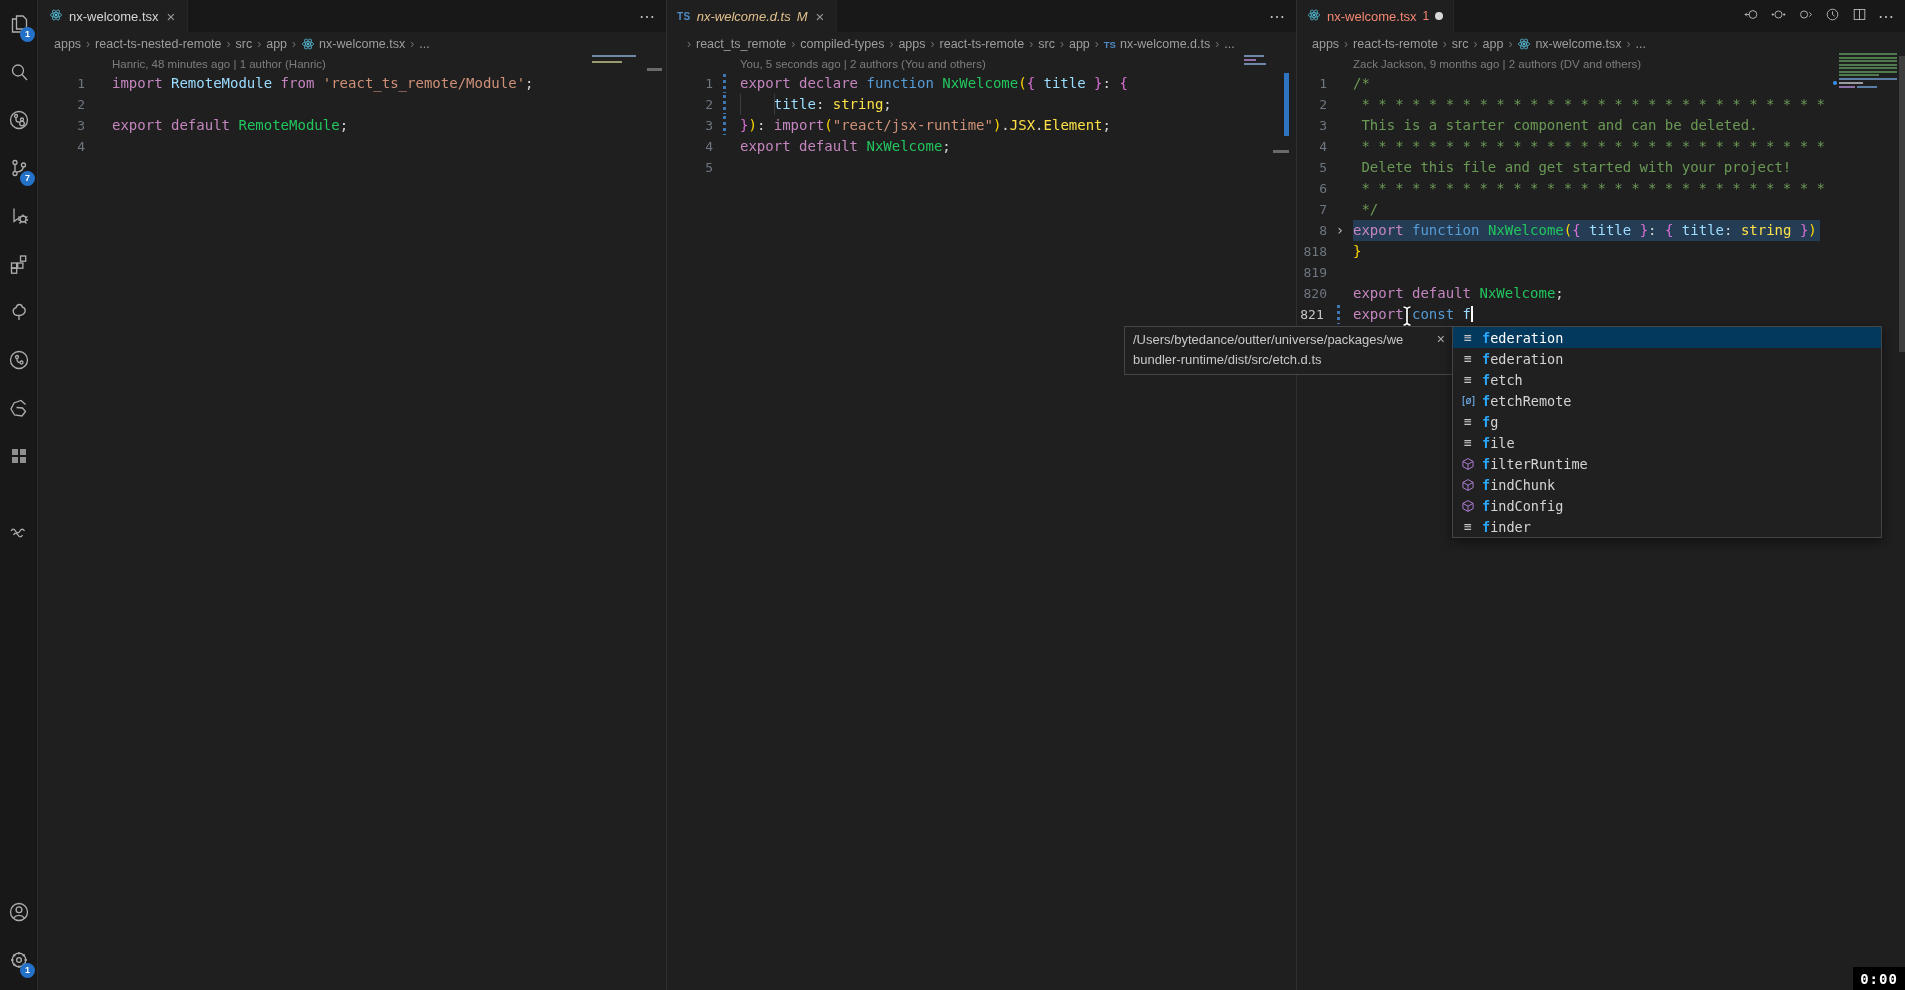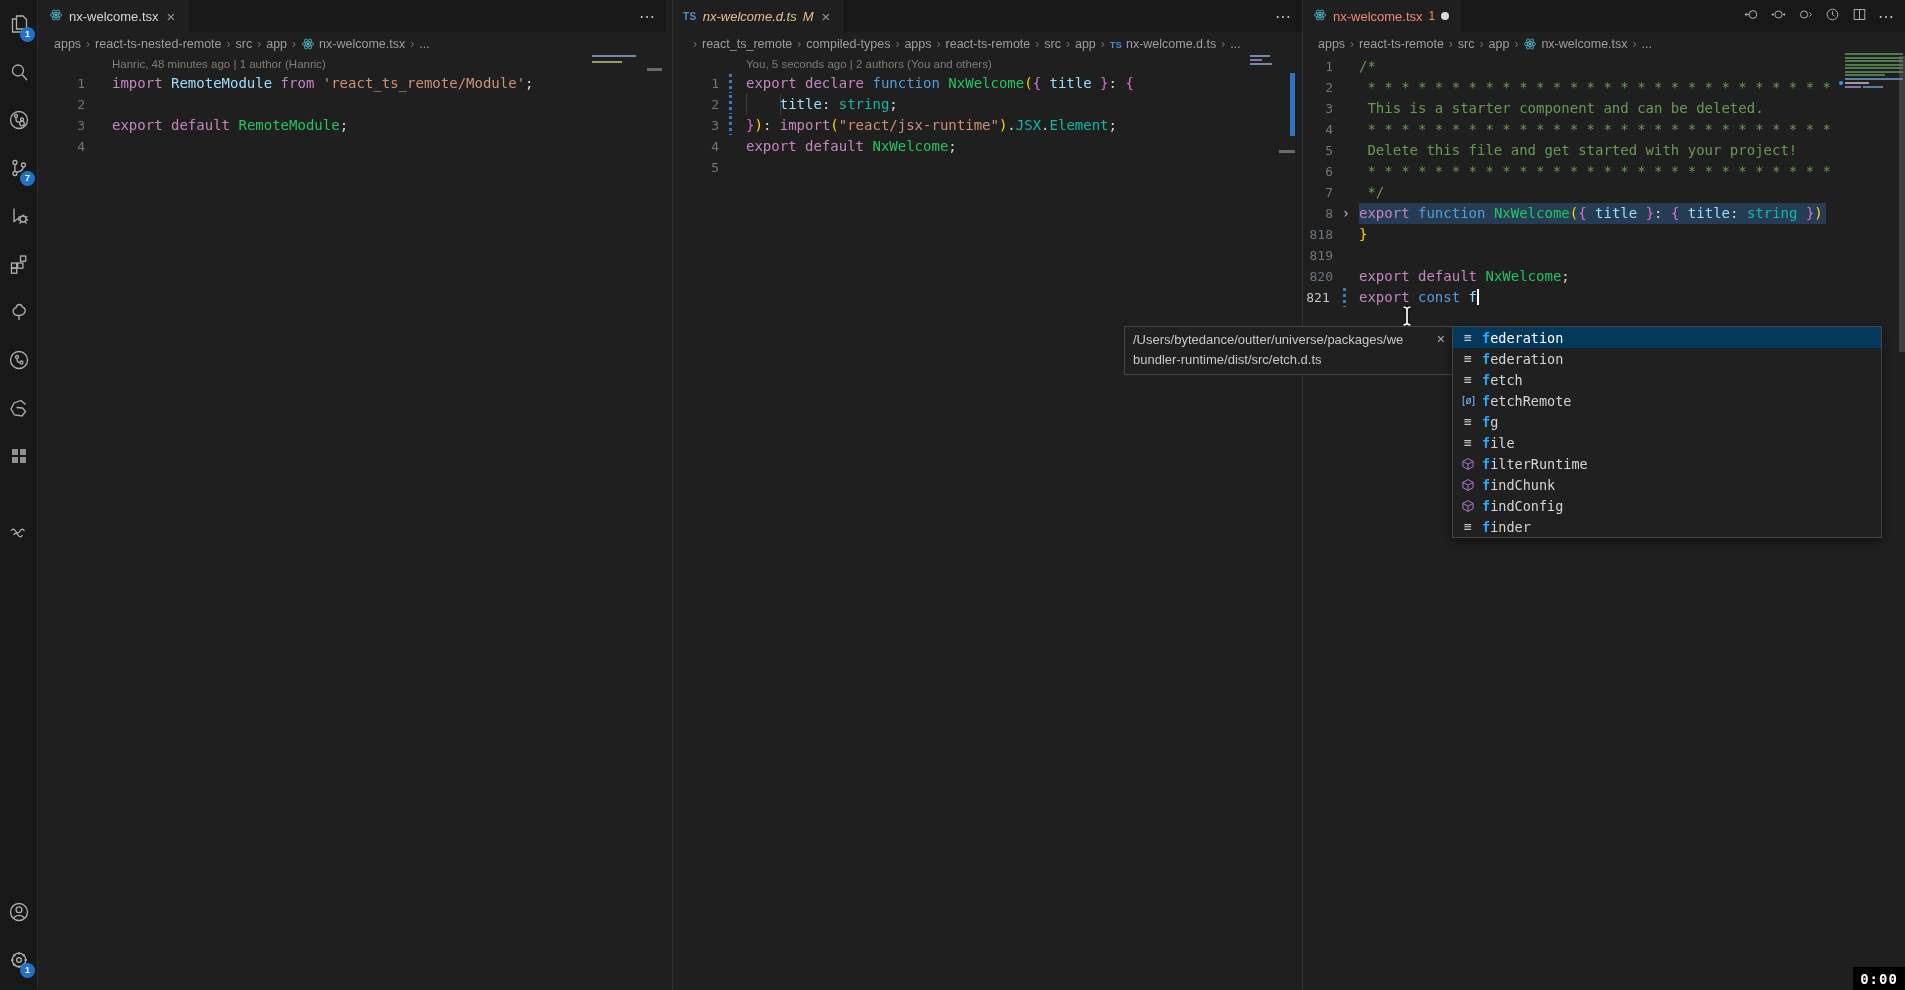--- a/index.html
+++ b/index.html
@@ -16,21 +16,21 @@
   .ab-item.gap { margin-top:28px; }
   .badge { position:absolute; right:3px; bottom:6px; min-width:15px; height:15px;
     background:#2472c8; border-radius:50%; color:#fff; font-size:9px; line-height:15px;
     text-align:center; font-weight:bold; }
   .ab-bottom { position:absolute; left:0; bottom:6px; width:38px; }
 
   
   .main { position:absolute; left:39px; top:0; right:0; height:100%; display:flex; }
   .pane { position:relative; height:100%; background:#1f1f1f; }
   .pane + .pane { border-left:1px solid #303030; }
-  .p1 { width:627px; } .p2 { width:630px;margin-left:6px; } .p3 { flex:1; }
+  .p1 { width:627px; } .p2 { width:630px; } .p3 { flex:1; }
 
   .tabs { height:32px; background:#181818; display:flex; align-items:stretch; }
   .tab { display:flex; align-items:center; gap:6px; padding:0 10px; background:#1f1f1f;
     font-size:13px; color:#d6d6d6; cursor:pointer; border-right:1px solid #252525; }
   .tab-label { white-space:nowrap; }
   .tab.mod-git .tab-label, .tab.mod-git .git-flag { color:#e2c08d; font-style:italic; }
   .tab.err .tab-label, .tab.err .err-count { color:#f48771; }
   .git-flag { font-size:13px; font-style:italic; }
   .err-count { font-size:12px; }
   .dirty-dot { width:8px; height:8px; border-radius:50%; background:#d8d8d8; }
@@ -59,21 +59,21 @@
   .p3 .ln { width:30px; } .p3 .g2 { width:26px; }
   .g2.fold { color:#b8b8b8; font-size:14px; cursor:pointer; }
   .mod { position:absolute; left:10px; top:1px; width:3px; height:19px;
     background:repeating-linear-gradient(180deg,#3c78b4 0 3px,transparent 3px 6px); }
   .lc { position:relative; white-space:pre; }
   .line.hl .lc { background:rgba(48,110,171,.38); padding-right:3px; }
   .guide { position:absolute; top:0; bottom:0; width:1px; background:#3c3c3c; }
   .caret { display:inline-block; width:2px; height:16px; background:#fff; vertical-align:-3px; }
 
   .tk-kw{color:#c586c0}.tk-kw2{color:#569cd6}.tk-fn{color:#22c55e}.tk-var{color:#9cdcfe}
-  .tk-str{color:#ce9178}.tk-type{color:#14b8a6}.tk-com{color:#6a9955}.tk-pl{color:#d4d4d4}
+  .tk-str{color:#ce9178}.tk-type{color:#fde047}.tk-com{color:#6a9955}.tk-pl{color:#d4d4d4}
   .tk-br1{color:#ffd700}.tk-br2{color:#da70d6}
 
   .deco { position:absolute; }
 
   
   .suggest { position:absolute; left:1452px; top:326px; width:430px; z-index:50;
     background:#202021; border:1px solid #454545; box-shadow:0 4px 10px rgba(0,0,0,.45); }
   .s-row { height:21px; display:flex; align-items:center; padding:0 6px; gap:5px;
     font-family:"DejaVu Sans Mono", monospace; font-size:13.5px; color:#d4d4d4; cursor:pointer; }
   .s-row.sel { background:#04395e; color:#fff; }
@@ -364,20 +364,21 @@
                 <ellipse cx="8" cy="8" rx="6.4" ry="2.6" transform="rotate(60 8 8)"></ellipse>
                 <ellipse cx="8" cy="8" rx="6.4" ry="2.6" transform="rotate(120 8 8)"></ellipse>
               </g>
             </svg>
           </span>
           <span class="bc-item">nx-welcome.tsx</span>
           <span class="bc-sep">›</span>
           <span class="bc-item">...</span>
         </div>
       <div class="code">
+        <div class="blame">Zack Jackson, 9 months ago | 2 authors (DV and others)</div>
         <div>
             <div class="line"><span class="ln">1</span><span class="g2"></span><span class="lc"><span class="tk-com">/*</span></span></div>
             <div class="line"><span class="ln">2</span><span class="g2"></span><span class="lc"><span class="tk-com"> * * * * * * * * * * * * * * * * * * * * * * * * * * * *</span></span></div>
             <div class="line"><span class="ln">3</span><span class="g2"></span><span class="lc"><span class="tk-com"> This is a starter component and can be deleted.</span></span></div>
             <div class="line"><span class="ln">4</span><span class="g2"></span><span class="lc"><span class="tk-com"> * * * * * * * * * * * * * * * * * * * * * * * * * * * *</span></span></div>
             <div class="line"><span class="ln">5</span><span class="g2"></span><span class="lc"><span class="tk-com"> Delete this file and get started with your project!</span></span></div>
             <div class="line"><span class="ln">6</span><span class="g2"></span><span class="lc"><span class="tk-com"> * * * * * * * * * * * * * * * * * * * * * * * * * * * *</span></span></div>
             <div class="line"><span class="ln">7</span><span class="g2"></span><span class="lc"><span class="tk-com"> */</span></span></div>
             <div class="line hl"><span class="ln">8</span><span class="g2 fold">›</span><span class="lc"><span class="tk-kw">export</span><span class="tk-pl"> </span><span class="tk-kw2">function</span><span class="tk-pl"> </span><span class="tk-fn">NxWelcome</span><span class="tk-br1">(</span><span class="tk-br2">{</span><span class="tk-pl"> </span><span class="tk-var">title</span><span class="tk-pl"> </span><span class="tk-br2">}</span><span class="tk-pl">:</span><span class="tk-pl"> </span><span class="tk-br2">{</span><span class="tk-pl"> </span><span class="tk-var">title</span><span class="tk-pl">:</span><span class="tk-pl"> </span><span class="tk-type">string</span><span class="tk-pl"> </span><span class="tk-br2">}</span><span class="tk-br1">)</span></span></div>
             <div class="line"><span class="ln">818</span><span class="g2"></span><span class="lc"><span class="tk-br1">}</span></span></div>

